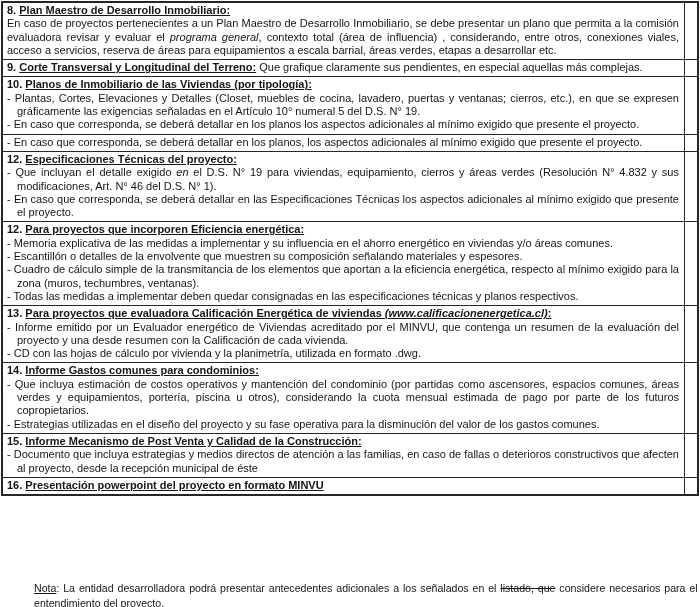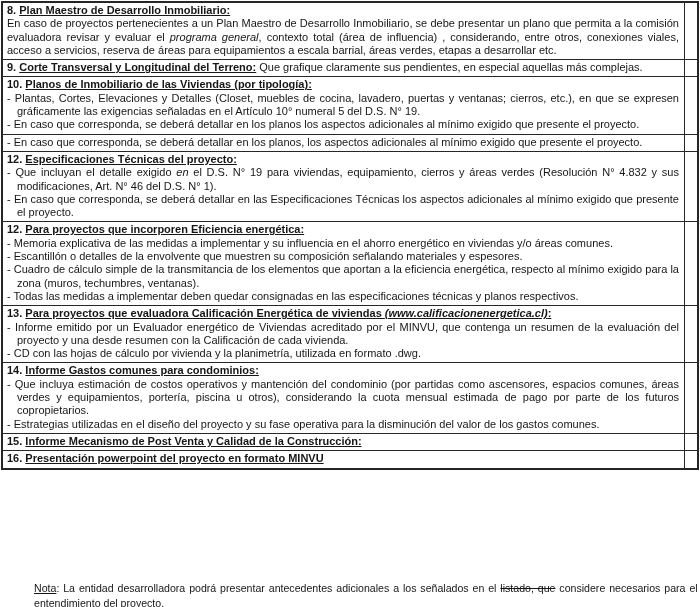--- a/index.html
+++ b/index.html
@@ -100,20 +100,21 @@
         <div class="cmain">
           <div class="hang"><span class="num">14.</span> <span class="ttl"><span>Informe Gastos comunes para condominios:</span></span></div>
           <div class="bullet">- <span>Que incluya estimación de costos operativos y mantención del condominio (por partidas como ascensores, espacios comunes, áreas verdes y equipamientos, portería, piscina u otros), considerando la cuota mensual estimada de pago por parte de los futuros copropietarios.</span></div>
           <div class="bullet">- <span>Estrategias utilizadas en el diseño del proyecto y su fase operativa para la disminución del valor de los gastos comunes.</span></div>
         </div>
         <div class="cside"></div>
       </div>
       <div class="row">
         <div class="cmain">
           <div class="hang"><span class="num">15.</span> <span class="ttl"><span>Informe Mecanismo de Post Venta y Calidad de la Construcción:</span></span></div>
+          <div class="bullet">- <span>Documento que incluya estrategias y medios directos de atención a las familias, en caso de fallas o deterioros constructivos que afecten al proyecto, desde la recepción municipal de éste</span></div>
         </div>
         <div class="cside"></div>
       </div>
       <div class="row">
         <div class="cmain">
           <div class="hang"><span class="num">16.</span> <span class="ttl"><span>Presentación powerpoint del proyecto en formato MINVU</span></span></div>
         </div>
         <div class="cside"></div>
       </div>
     </div>

